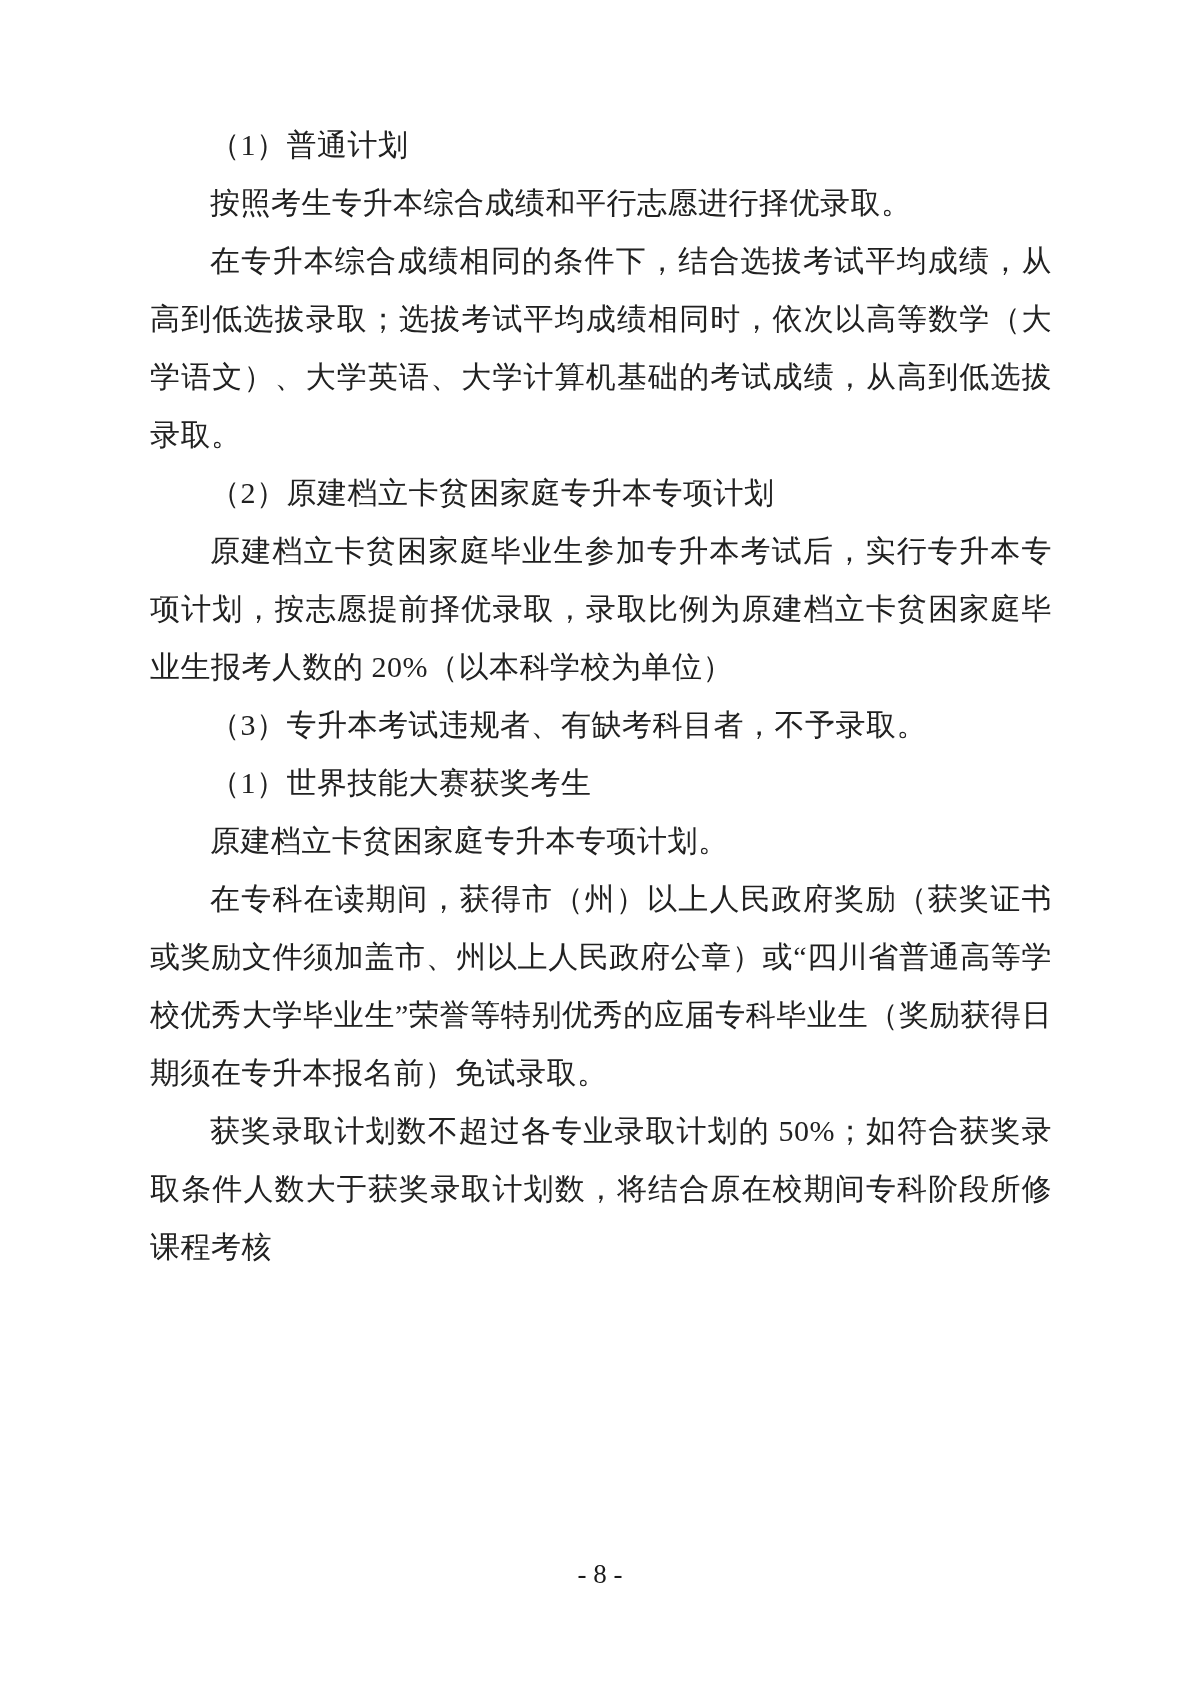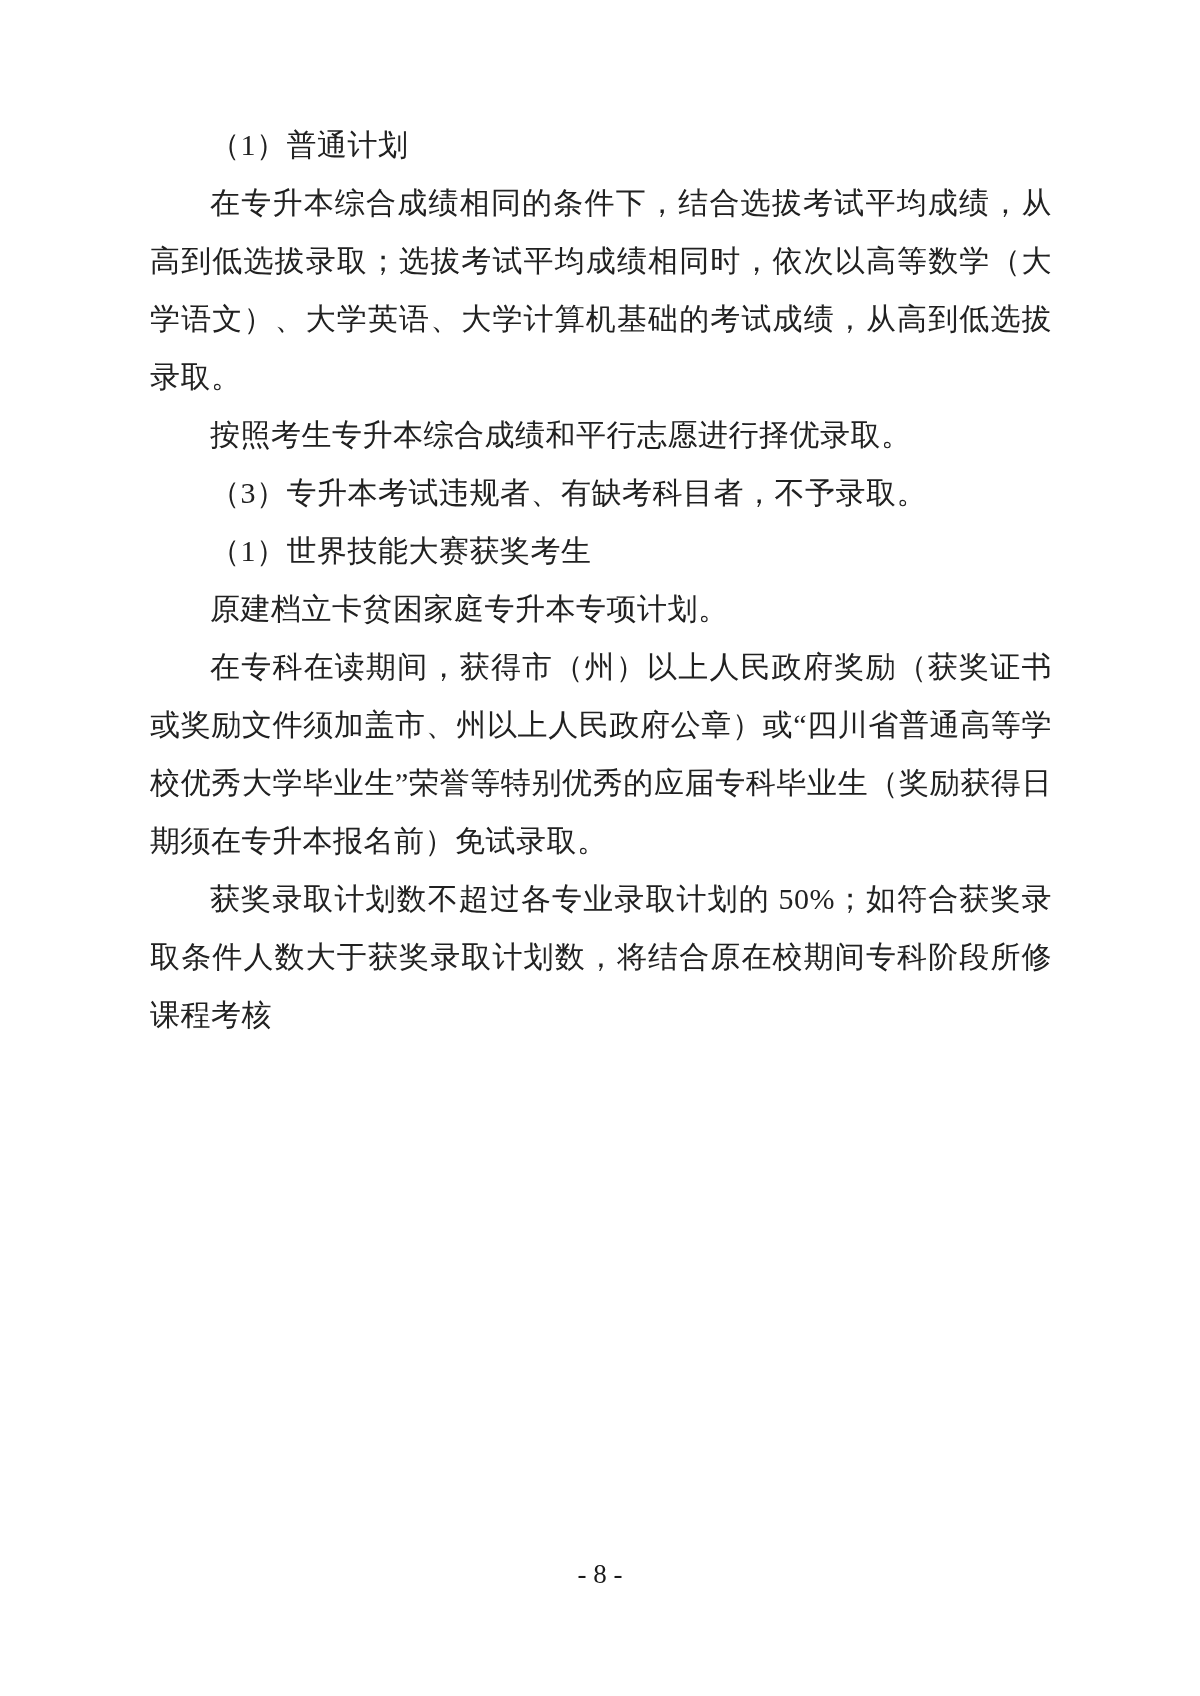--- a/index.html
+++ b/index.html
@@ -51,22 +51,24 @@
     line-height: 36px;
     color: #1a1a1a;
   }
 </style>
 </head>
 <body>
 
 <div class="page">
   <div class="body-text">
     <p class="para">（1）普通计划</p>
+    <p class="para">按照考生专升本综合成绩和平行志愿进行择优录取。</p>
     <p class="para">在专升本综合成绩相同的条件下，结合选拔考试平均成绩，从高到低选拔录取；选拔考试平均成绩相同时，依次以高等数学（大学语文）、大学英语、大学计算机基础的考试成绩，从高到低选拔录取。</p>
-    <p class="para">按照考生专升本综合成绩和平行志愿进行择优录取。</p>
+    <p class="para">（2）原建档立卡贫困家庭专升本专项计划</p>
+    <p class="para">原建档立卡贫困家庭毕业生参加专升本考试后，实行专升本专项计划，按志愿提前择优录取，录取比例为原建档立卡贫困家庭毕业生报考人数的 20%（以本科学校为单位）</p>
     <p class="para">（3）专升本考试违规者、有缺考科目者，不予录取。</p>
     <p class="para">（1）世界技能大赛获奖考生</p>
     <p class="para">原建档立卡贫困家庭专升本专项计划。</p>
     <p class="para">在专科在读期间，获得市（州）以上人民政府奖励（获奖证书或奖励文件须加盖市、州以上人民政府公章）或“四川省普通高等学校优秀大学毕业生”荣誉等特别优秀的应届专科毕业生（奖励获得日期须在专升本报名前）免试录取。</p>
     <p class="para">获奖录取计划数不超过各专业录取计划的 50%；如符合获奖录取条件人数大于获奖录取计划数，将结合原在校期间专科阶段所修课程考核</p>
   </div>
 
   <div class="footer">- 8 -</div>
 </div>
 

